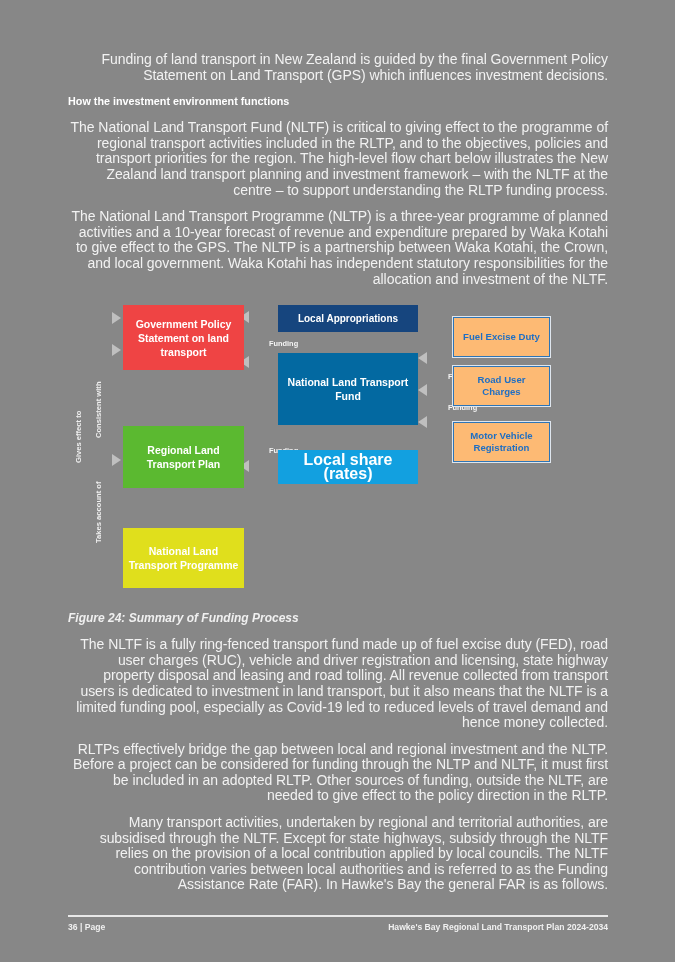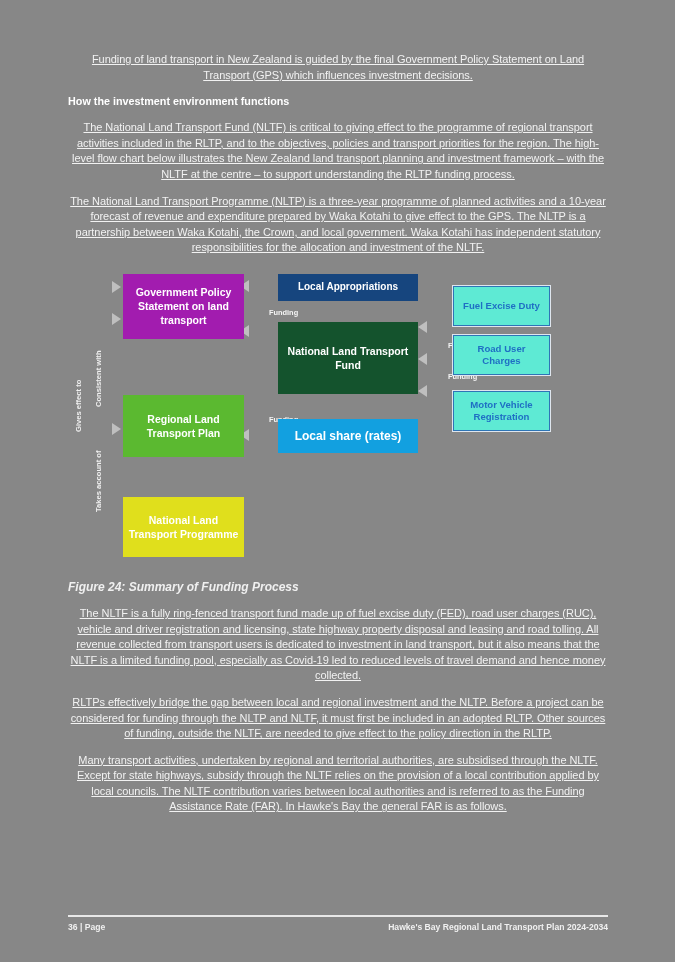--- a/index.html
+++ b/index.html
@@ -21,26 +21,25 @@
     box-sizing: border-box;
   }
   .content {
     position: absolute;
     left: 68px;
     top: 52px;
     width: 540px;
   }
   p.body-text {
     margin: 0 0 11px 0;
-    font-size: 11px;
+    font-size: 14px;
     line-height: 15.6px;
     color: #f2f2f2;
-    text-align: center;
+    text-align: right;
     letter-spacing: -0.05px;
-    text-decoration: underline;
   }
   h3.heading {
     margin: 5px 0 11px 0;
     font-size: 10.8px;
     line-height: 15px;
     font-weight: bold;
     color: #ffffff;
   }
   .figure-caption {
     margin: 3px 0 12px 0;
@@ -65,47 +64,47 @@
     justify-content: center;
     text-align: center;
     color: #ffffff;
     font-weight: bold;
     font-size: 10.5px;
     line-height: 14px;
     padding: 2px 4px;
   }
   .dbox.gps {
     left: 55px; top: 7px; width: 121px; height: 65px;
-    background: #a21caf;
+    background: #ef4444;
   }
   .dbox.rltp {
     left: 55px; top: 128px; width: 121px; height: 62px;
     background: #5bb930;
   }
   .dbox.nltp {
     left: 55px; top: 230px; width: 121px; height: 60px;
     background: #e0df1c;
   }
   .dbox.crown {
     left: 210px; top: 7px; width: 140px; height: 27px;
     background: #16457e;
     font-size: 10px;
   }
   .dbox.nltf {
     left: 210px; top: 55px; width: 140px; height: 72px;
-    background: #14532d;
+    background: #0369a1;
   }
   .dbox.local {
     left: 210px; top: 152px; width: 140px; height: 34px;
     background: #12a0e0;
-    font-size: 12px;
+    font-size: 16px;
   }
   .dbox.rev {
     left: 385px; top: 0; width: 97px; height: 40px;
-    background: #5eead4;
+    background: #fdba74;
     border: 1.5px solid #2e75b6;
     color: #1f6fc4;
     font-size: 9.6px;
     line-height: 12px;
     outline: 1px solid #dfe6ee;
   }
   .dbox.rev.fed { top: 19px; }
   .dbox.rev.ruc { top: 68px; }
   .dbox.rev.mvr { top: 124px; }
   .hline { height: 2.4px; }

